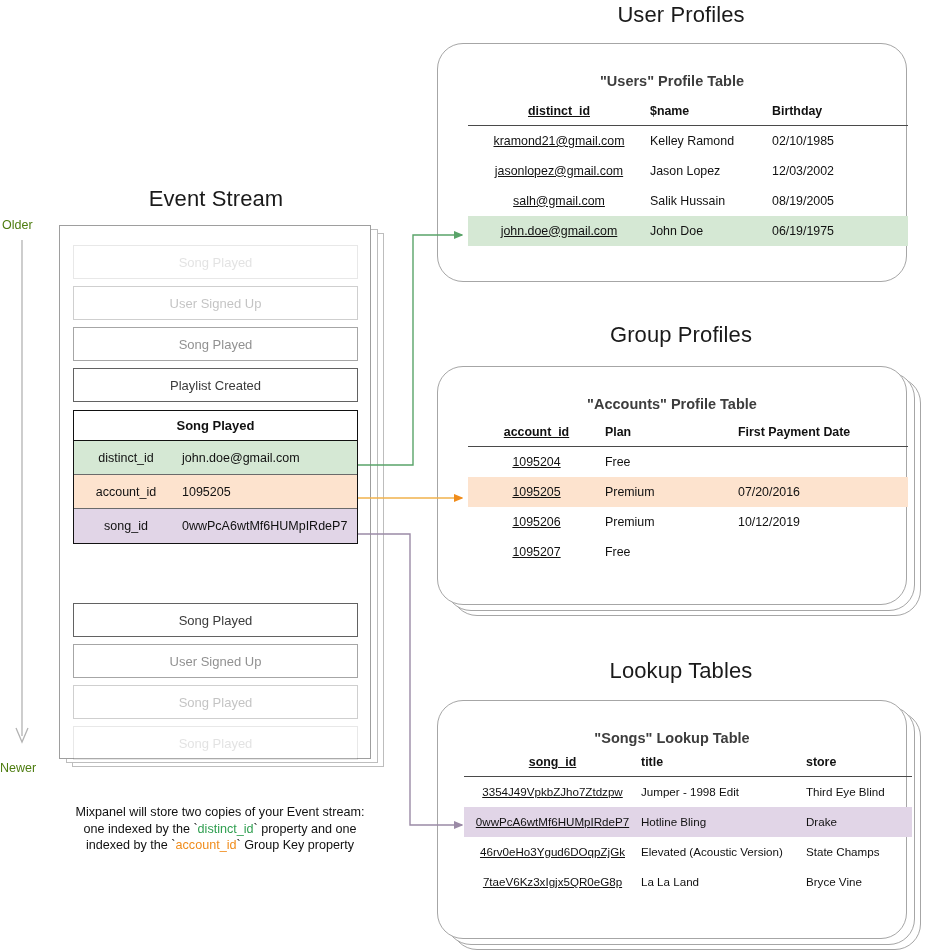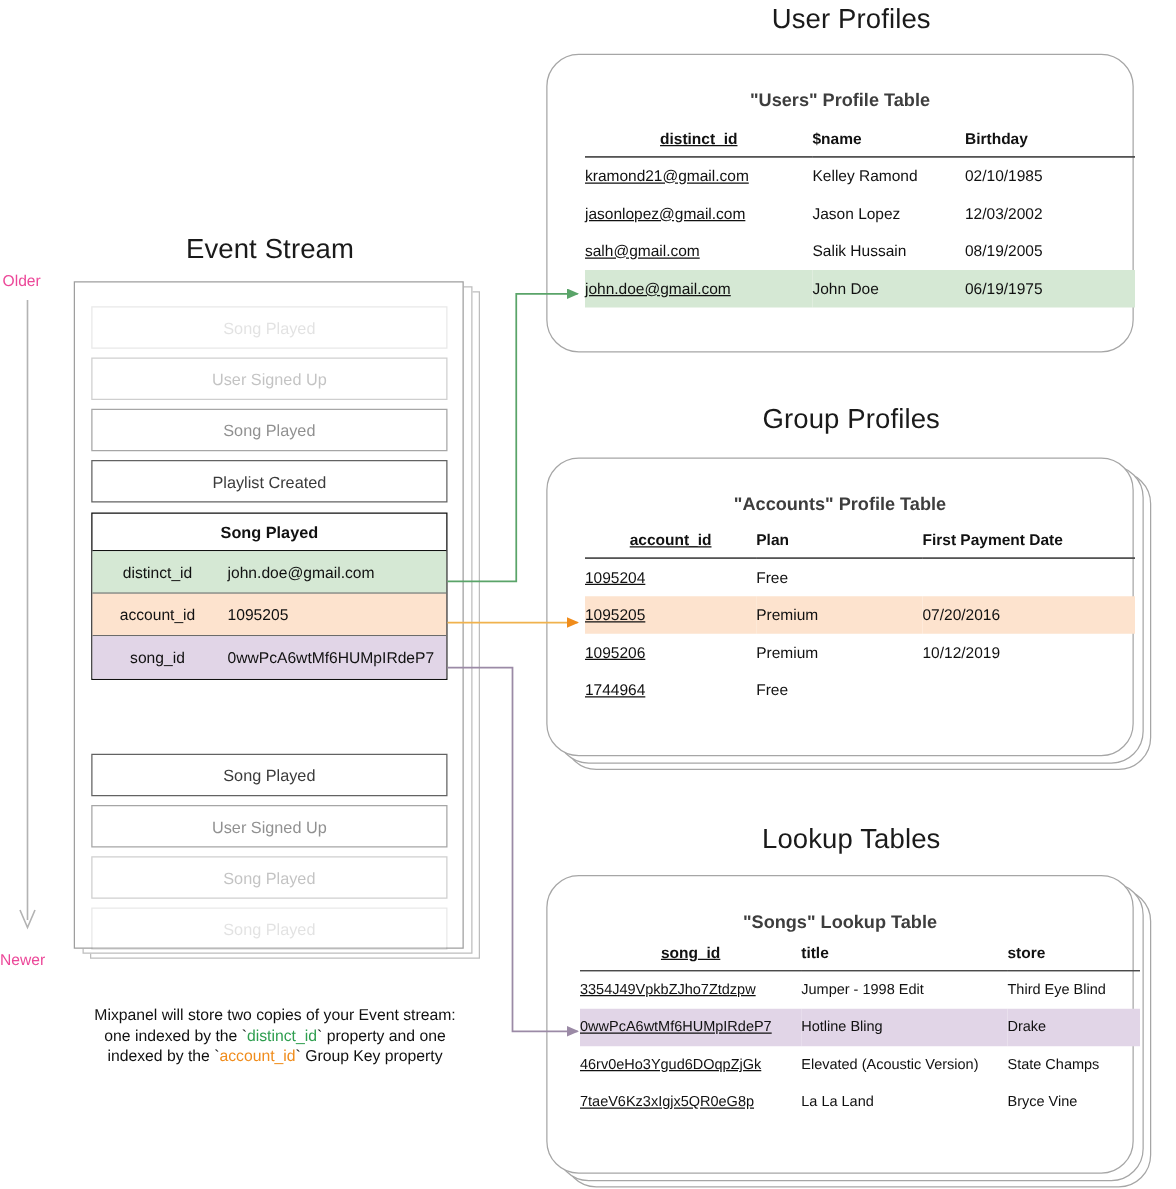--- a/index.html
+++ b/index.html
@@ -28,21 +28,21 @@
   #title-event-stream { left: 85px; top: 186px; width: 262px; }
   #title-user-profiles { left: 545px; top: 2px; width: 272px; }
   #title-group-profiles { left: 545px; top: 322px; width: 272px; }
   #title-lookup-tables { left: 545px; top: 658px; width: 272px; }
 
   
   #timeline { position: absolute; left: 0px; top: 218px; width: 58px; height: 565px; }
   .timeline-label {
     position: absolute;
     font-size: 12.5px;
-    color: #ec4899;
+    color: #4d7c0f;
     white-space: nowrap;
   }
   #label-older { left: 2px; top: 0px; }
   #label-newer { left: 0px; top: 543px; }
   #timeline-arrow { position: absolute; left: 12px; top: 22px; }
 
   
   .stream-stack-card {
     position: absolute;
     background: #ffffff;
@@ -155,20 +155,21 @@
   }
   table.data-table thead tr { border-bottom: 1.3px solid #4a4a4a; }
   table.data-table td {
     padding: 0;
     height: 30px;
     vertical-align: middle;
     white-space: nowrap;
   }
   table.data-table td.key-col {
     text-decoration: underline;
+    text-align: center;
   }
   tr.hl-green  td { background: #d5e8d4; }
   tr.hl-orange td { background: #fde3ce; }
   tr.hl-purple td { background: #e1d5e7; }
 
   
   #connectors { position: absolute; left: 0; top: 0; width: 941px; height: 951px; pointer-events: none; }
 </style>
 </head>
 <body>
@@ -316,21 +317,21 @@
       <td class="key-col">1095205</td>
       <td>Premium</td>
       <td>07/20/2016</td>
     </tr>
     <tr>
       <td class="key-col">1095206</td>
       <td>Premium</td>
       <td>10/12/2019</td>
     </tr>
     <tr>
-      <td class="key-col">1744964</td>
+      <td class="key-col">1095207</td>
       <td>Free</td>
       <td></td>
     </tr>
   </tbody>
 </table>
 
 <div class="panel-shadow" style="left:451px; top:711px; width:470px; height:239px;"></div>
 <div class="panel-shadow" style="left:445px; top:706px; width:470px; height:239px;"></div>
 <div class="panel" style="left:437px; top:700px; width:470px; height:239px;"></div>
 <div class="panel-title" style="top:730px; left:437px; width:470px;">"Songs" Lookup Table</div>

